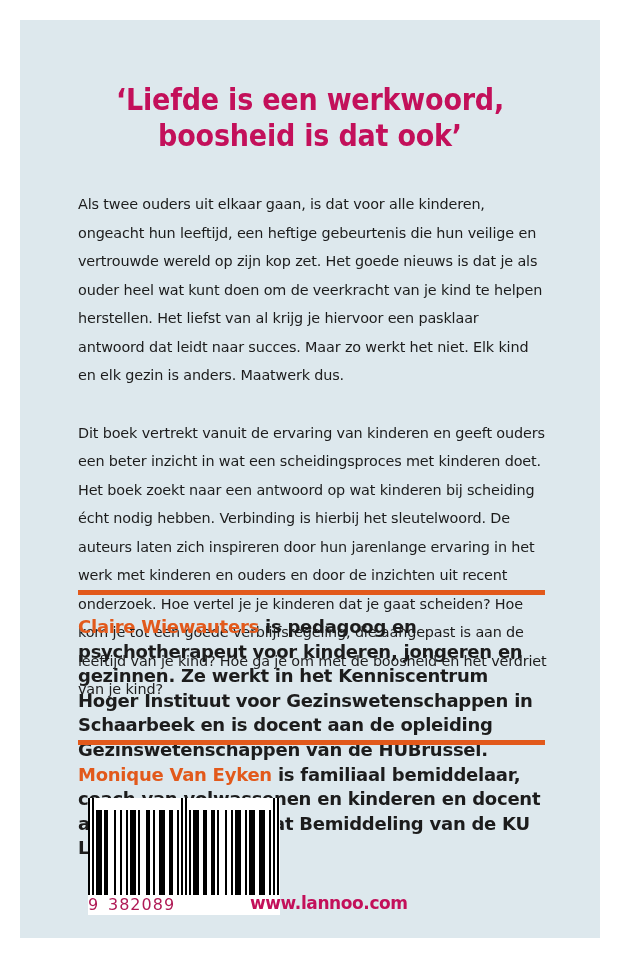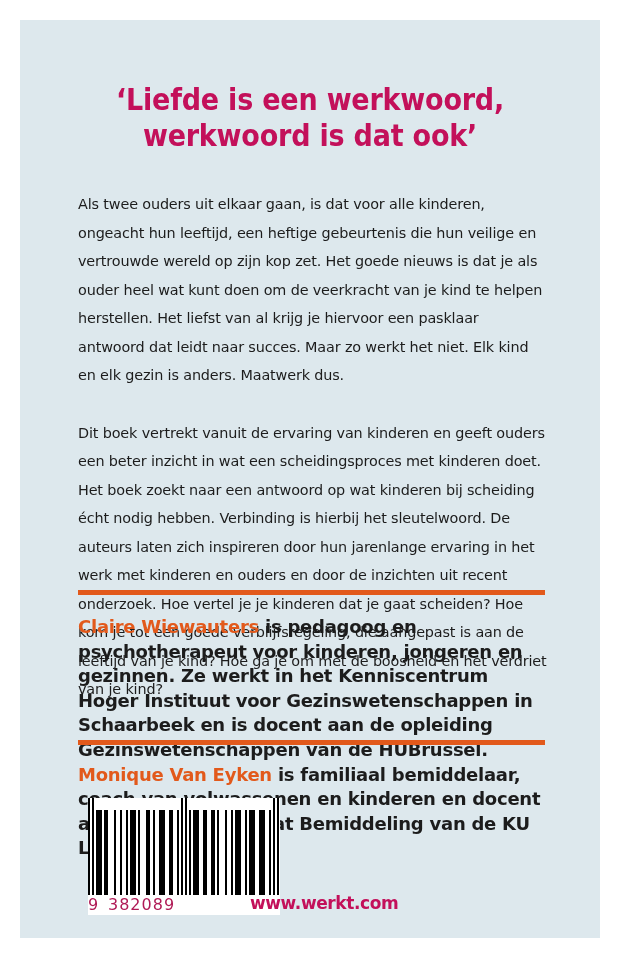--- a/index.html
+++ b/index.html
@@ -140,21 +140,21 @@
     color: #c3105a;
   }
 </style>
 </head>
 <body>
 
 <div id="cover">
 
   <div id="title-block">
     <div class="title-line">‘Liefde is een werkwoord,</div>
-    <div class="title-line">werkwoord is dat ook’</div>
+    <div class="title-line">boosheid is dat ook’</div>
   </div>
 
   <div id="body-copy">
     <p class="body-para">Als twee ouders uit elkaar gaan, is dat voor alle kinderen, ongeacht hun leeftijd, een heftige gebeurtenis die hun veilige en vertrouwde wereld op zijn kop zet. Het goede nieuws is dat je als ouder heel wat kunt doen om de veerkracht van je kind te helpen herstellen. Het liefst van al krijg je hiervoor een pasklaar antwoord dat leidt naar succes. Maar zo werkt het niet. Elk kind en elk gezin is anders. Maatwerk dus.</p>
     <p class="body-para">Dit boek vertrekt vanuit de ervaring van kinderen en geeft ouders een beter inzicht in wat een scheidingsproces met kinderen doet. Het boek zoekt naar een antwoord op wat kinderen bij scheiding écht nodig hebben. Verbinding is hierbij het sleutelwoord. De auteurs laten zich inspireren door hun jarenlange ervaring in het werk met kinderen en ouders en door de inzichten uit recent onderzoek. Hoe vertel je je kinderen dat je gaat scheiden? Hoe kom je tot een goede verblijfsregeling, die aangepast is aan de leeftijd van je kind? Hoe ga je om met de boosheid en het verdriet van je kind?</p>
   </div>
 
   <div class="rule" id="rule-top"></div>
 
   <div id="bio"><span class="author-name">Claire Wiewauters</span><span> is pedagoog en psychotherapeut voor kinderen, jongeren en gezinnen. Ze werkt in  het Kenniscentrum Hoger Instituut voor Gezinswetenschappen in Schaarbeek en is docent aan de opleiding Gezinswetenschappen van de HUBrussel. </span><span class="author-name">Monique Van Eyken</span><span> is familiaal bemiddelaar, coach van volwassenen en kinderen en docent aan het postgraduaat Bemiddeling van de KU Leuven.</span></div>
@@ -259,15 +259,15 @@
         <div class="gap" style="width: 2.02105px; height: 98px;"></div>
         <div class="bar guard" style="width: 2.02105px;"></div>
       </div>
     <div id="barcode-digits">
       <span id="bc-d1">9</span>
       <span id="bc-d2">382089</span>
       <span id="bc-d3">417440</span>
     </div>
   </div>
 
-  <div id="website">www.werkt.com</div>
+  <div id="website">www.lannoo.com</div>
 
 </div>
 
 </body></html>

